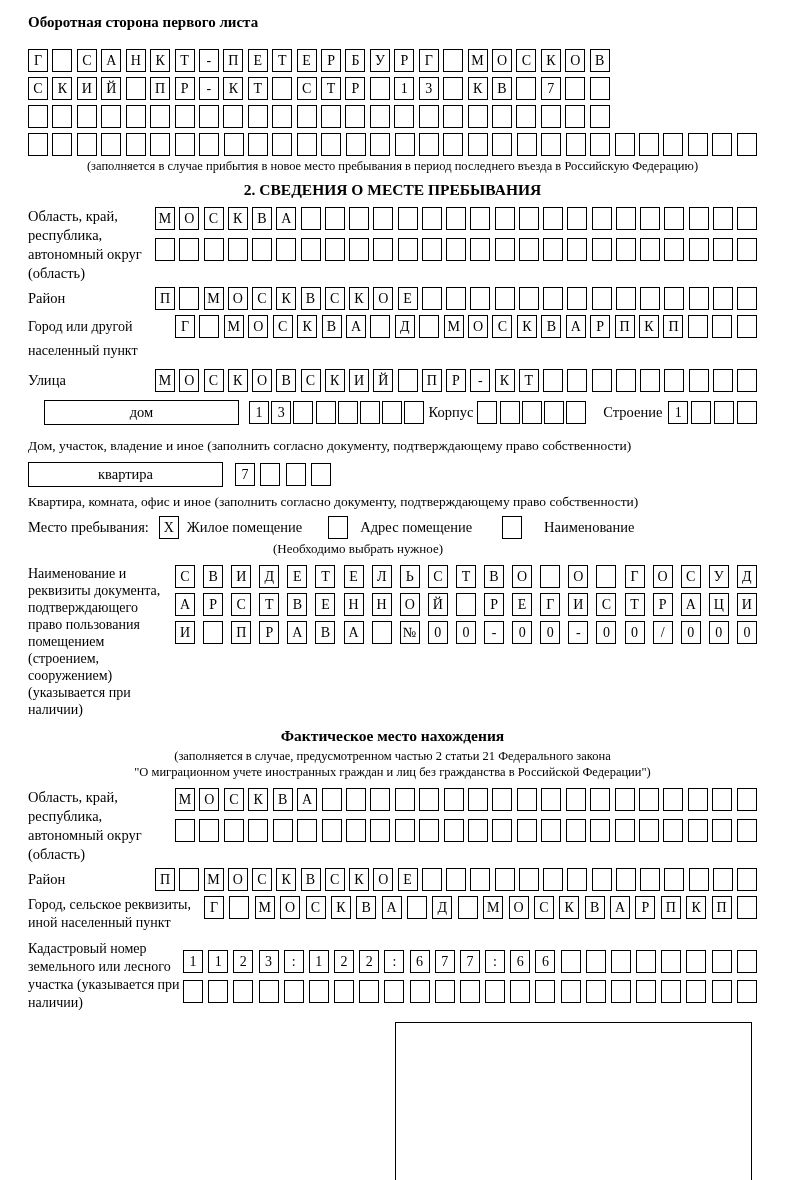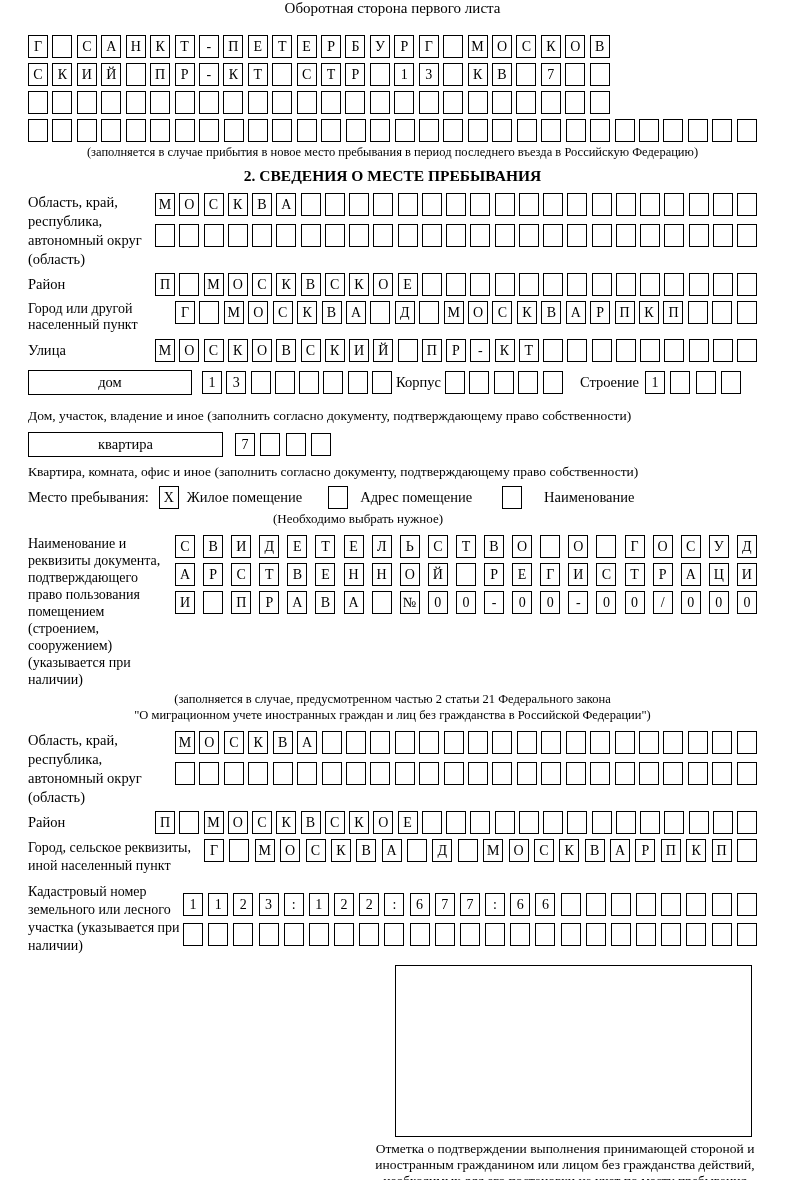--- a/index.html
+++ b/index.html
@@ -1,20 +1,20 @@
 <!DOCTYPE html>
 <html><head>
 <meta charset="utf-8">
 <style>
   html,body{margin:0;padding:0;background:#fff;}
   body{width:800px;height:1180px;overflow:hidden;color:#000;
        font-family:"Liberation Serif","DejaVu Serif",serif;}
   .page{box-sizing:border-box;width:800px;height:1180px;padding:0 0 0 28px;position:relative;}
   .inner{width:729px;}
-  .header-note{text-align:center;font-size:15px;}
+  .header-note{margin-top:14px;text-align:left;font-size:15px;font-weight:bold;}
   .cellrow{display:flex;justify-content:space-between;}
   .cell{box-sizing:border-box;flex:none;width:20px;height:23px;border:1.7px solid #000;
         display:inline-flex;align-items:center;justify-content:center;
         font-size:14px;line-height:1;background:#fff;}
   .w582{width:582px;} .w602{width:602px;} .w729{width:729px;} .w553{width:553px;} .w574{width:574px;}
   .frow{display:flex;align-items:flex-start;}
   .flabel{font-size:14.5px;line-height:19px;flex:none;}
   .lw127{width:127px;} .lw147{width:147px;} .lw155{width:155px;} .lw176{width:176px;}
   .rowgap{margin-top:8px;}
   .note{font-size:12.5px;line-height:15px;text-align:center;margin-top:3px;}
@@ -240,21 +240,21 @@
         <span class="cell"></span>
         <span class="cell"></span>
         <span class="cell"></span>
         <span class="cell"></span>
         <span class="cell"></span>
         <span class="cell"></span>
       </div>
   </div>
 
   <div class="frow inner" style="margin-top:5px;">
-    <div class="flabel lw147" style="line-height:16px;font-size:14px;">Город или другой населенный пункт</div>
+    <div class="flabel lw147" style="line-height:24px;font-size:14px;">Город или другой населенный пункт</div>
     <div class="cellrow w582">
         <span class="cell">Г</span>
         <span class="cell"></span>
         <span class="cell">М</span>
         <span class="cell">О</span>
         <span class="cell">С</span>
         <span class="cell">К</span>
         <span class="cell">В</span>
         <span class="cell">А</span>
         <span class="cell"></span>
@@ -301,21 +301,21 @@
         <span class="cell"></span>
         <span class="cell"></span>
         <span class="cell"></span>
         <span class="cell"></span>
         <span class="cell"></span>
         <span class="cell"></span>
       </div>
   </div>
 
   <div class="houserow inner">
-    <div class="longbox" style="width:164px;">дом</div>
+    <div class="longbox" style="width:195px;margin-left:16px;">дом</div>
     <div class="cellrow" style="width:190px;margin-left:10px;">
         <span class="cell">1</span>
         <span class="cell">3</span>
         <span class="cell"></span>
         <span class="cell"></span>
         <span class="cell"></span>
         <span class="cell"></span>
         <span class="cell"></span>
         <span class="cell"></span>
       </div>
@@ -427,20 +427,21 @@
           <span class="cell">0</span>
           <span class="cell">0</span>
           <span class="cell">/</span>
           <span class="cell">0</span>
           <span class="cell">0</span>
           <span class="cell">0</span>
         </div>
     </div>
   </div>
 
+  <div class="title inner" style="margin-top:8px;">Фактическое место нахождения</div>
   <div class="note inner" style="margin-top:4px;">(заполняется в случае, предусмотренном частью 2 статьи 21 Федерального закона</div>
   <div class="note inner" style="margin-top:1px;">"О миграционном учете иностранных граждан и лиц без гражданства в Российской Федерации")</div>
 
   <div class="frow inner rowgap">
     <div class="flabel lw147">Область, край, республика, автономный округ (область)</div>
     <div style="width:582px;">
       <div class="cellrow w582">
           <span class="cell">М</span>
           <span class="cell">О</span>
           <span class="cell">С</span>

